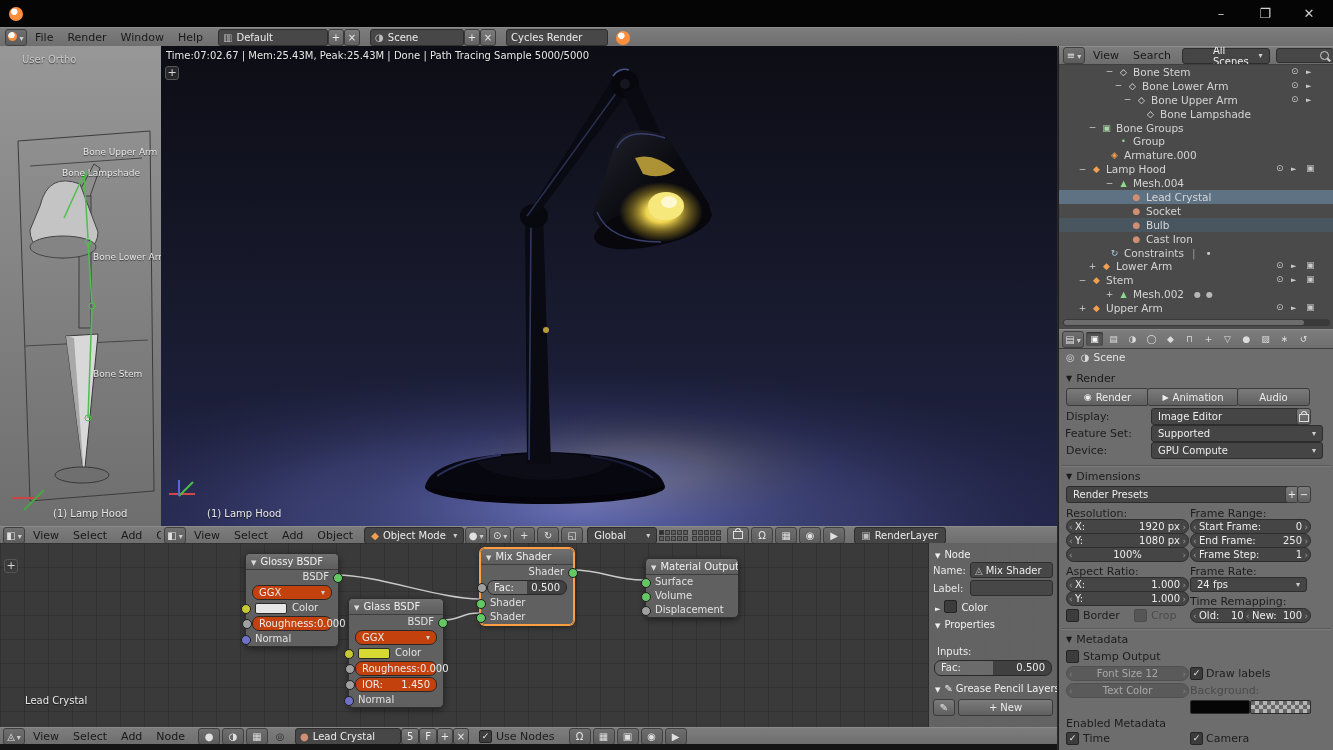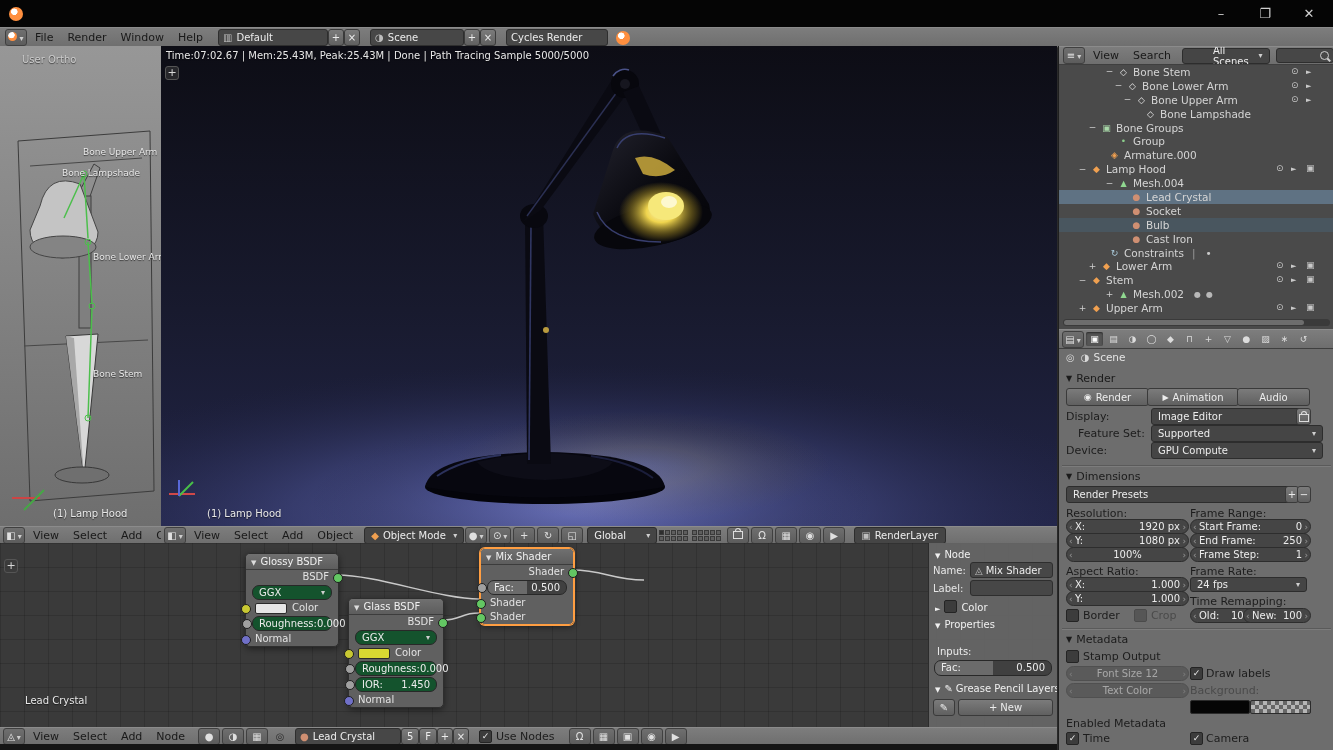--- a/index.html
+++ b/index.html
@@ -97,21 +97,21 @@
     background-size:24px 24px;}
   #wires{position:absolute;left:0;top:0;z-index:1;}
   .node{position:absolute;background:rgba(98,98,98,.96);border:1px solid #2e2e2e;border-radius:5px;
     box-shadow:0 2px 6px rgba(0,0,0,.45);font-size:10px;color:#e2e2e2;z-index:2;}
   .node.selected{border-color:#ff9e42;box-shadow:0 0 0 1px #ff9e42,0 2px 6px rgba(0,0,0,.45);}
   .nhead{height:15px;line-height:15px;background:linear-gradient(#707070,#5d5d5d);border-radius:4px 4px 0 0;
     padding:0 5px;color:#f0f0f0;border-bottom:1px solid #3c3c3c;white-space:nowrap;overflow:hidden;}
   .nhead .tri{font-size:7px;margin-right:4px;color:#dcdcdc;}
   .nrow{height:14px;line-height:14px;padding:0 9px;position:relative;white-space:nowrap;}
   .nrow.right{text-align:right;}
-  .nwid{height:13px;line-height:12px;margin:1px 6px;background:#14532d;border:1px solid #282828;border-radius:7px;
+  .nwid{height:13px;line-height:12px;margin:1px 6px;background:#c2410c;border:1px solid #282828;border-radius:7px;
     color:#ececec;padding:0 6px;display:flex;justify-content:space-between;align-items:center;position:relative;}
   .nwid.half{background:linear-gradient(90deg,#6b6b6b 0 50%,#404040 50% 100%);text-align:center;}
   .sock{position:absolute;width:8px;height:8px;border-radius:50%;border:1px solid #1e1e1e;top:3px;z-index:3;}
   .sock.out{right:-5px;} .sock.in{left:-5px;}
   .sk-green{background:#63c763;} .sk-gray{background:#a0a0a0;} .sk-yellow{background:#c8c832;} .sk-purple{background:#7070c8;}
   .cswatch{width:30px;height:9px;border:1px solid #2a2a2a;border-radius:2px;display:inline-block;vertical-align:middle;margin-right:5px;}
   .cs-white{background:#e6e6e6;} .cs-yellow{background:#d8d832;}
 
   
   #ne-side{position:absolute;right:0;top:0;width:128px;height:184px;background:rgba(100,100,100,.97);
@@ -434,21 +434,21 @@
       <span class="lbl" style="margin-left:7px;">Display:</span>
       <span class="wdrop" style="position:absolute;left:92px;width:143px;height:15px;">
           <span>Image Editor</span>
           <span class="dda">▾</span>
         </span>
       <span class="wbtn" style="position:absolute;left:237px;width:13px;height:15px;">
           <span class="lockico"></span>
         </span>
     </div>
     <div class="prow" style="top:97px;height:15px;">
-      <span class="lbl" style="margin-left:19px;">Feature Set:</span>
+      <span class="lbl" style="margin-left:6px;">Feature Set:</span>
       <span class="wdrop" style="position:absolute;left:92px;width:158px;height:15px;gap:20px;">
           <span>Supported</span>
           <span class="dda">▾</span>
         </span>
     </div>
     <div class="prow" style="top:114px;height:15px;">
       <span class="lbl" style="margin-left:7px;">Device:</span>
       <span class="wdrop" style="position:absolute;left:92px;width:158px;height:15px;">
           <span>GPU Compute</span>
           <span class="dda">▾</span>
@@ -690,20 +690,26 @@
       <div class="nrow right"><span>Shader</span><span class="sock out sk-green"></span></div>
       <div class="nwid half">
           <span class="sock in sk-gray" style="left:-11px;top:2px;"></span>
           <span>Fac:</span>
           <span>0.500</span>
         </div>
       <div class="nrow"><span class="sock in sk-green"></span><span>Shader</span></div>
       <div class="nrow"><span class="sock in sk-green"></span><span>Shader</span></div>
     </div>
 
+    <div class="node" style="left:645px;top:15px;width:92px;">
+      <div class="nhead"><span class="tri">▼</span><span>Material Output</span></div>
+      <div class="nrow"><span class="sock in sk-green"></span><span>Surface</span></div>
+      <div class="nrow"><span class="sock in sk-green"></span><span>Volume</span></div>
+      <div class="nrow"><span class="sock in sk-gray"></span><span>Displacement</span></div>
+    </div>
 
     <div id="ne-side">
       <div class="sp-head" style="margin-top:5px;"><span class="tri">▼</span><span>Node</span></div>
       <div class="srow">
         <span class="slab">Name:</span>
         <span class="wfield" style="flex:1;height:14px;">
             <span style="margin-right:3px;color:#b8b8b8;">◬</span>
             <span>Mix Shader</span>
           </span>
       </div>

